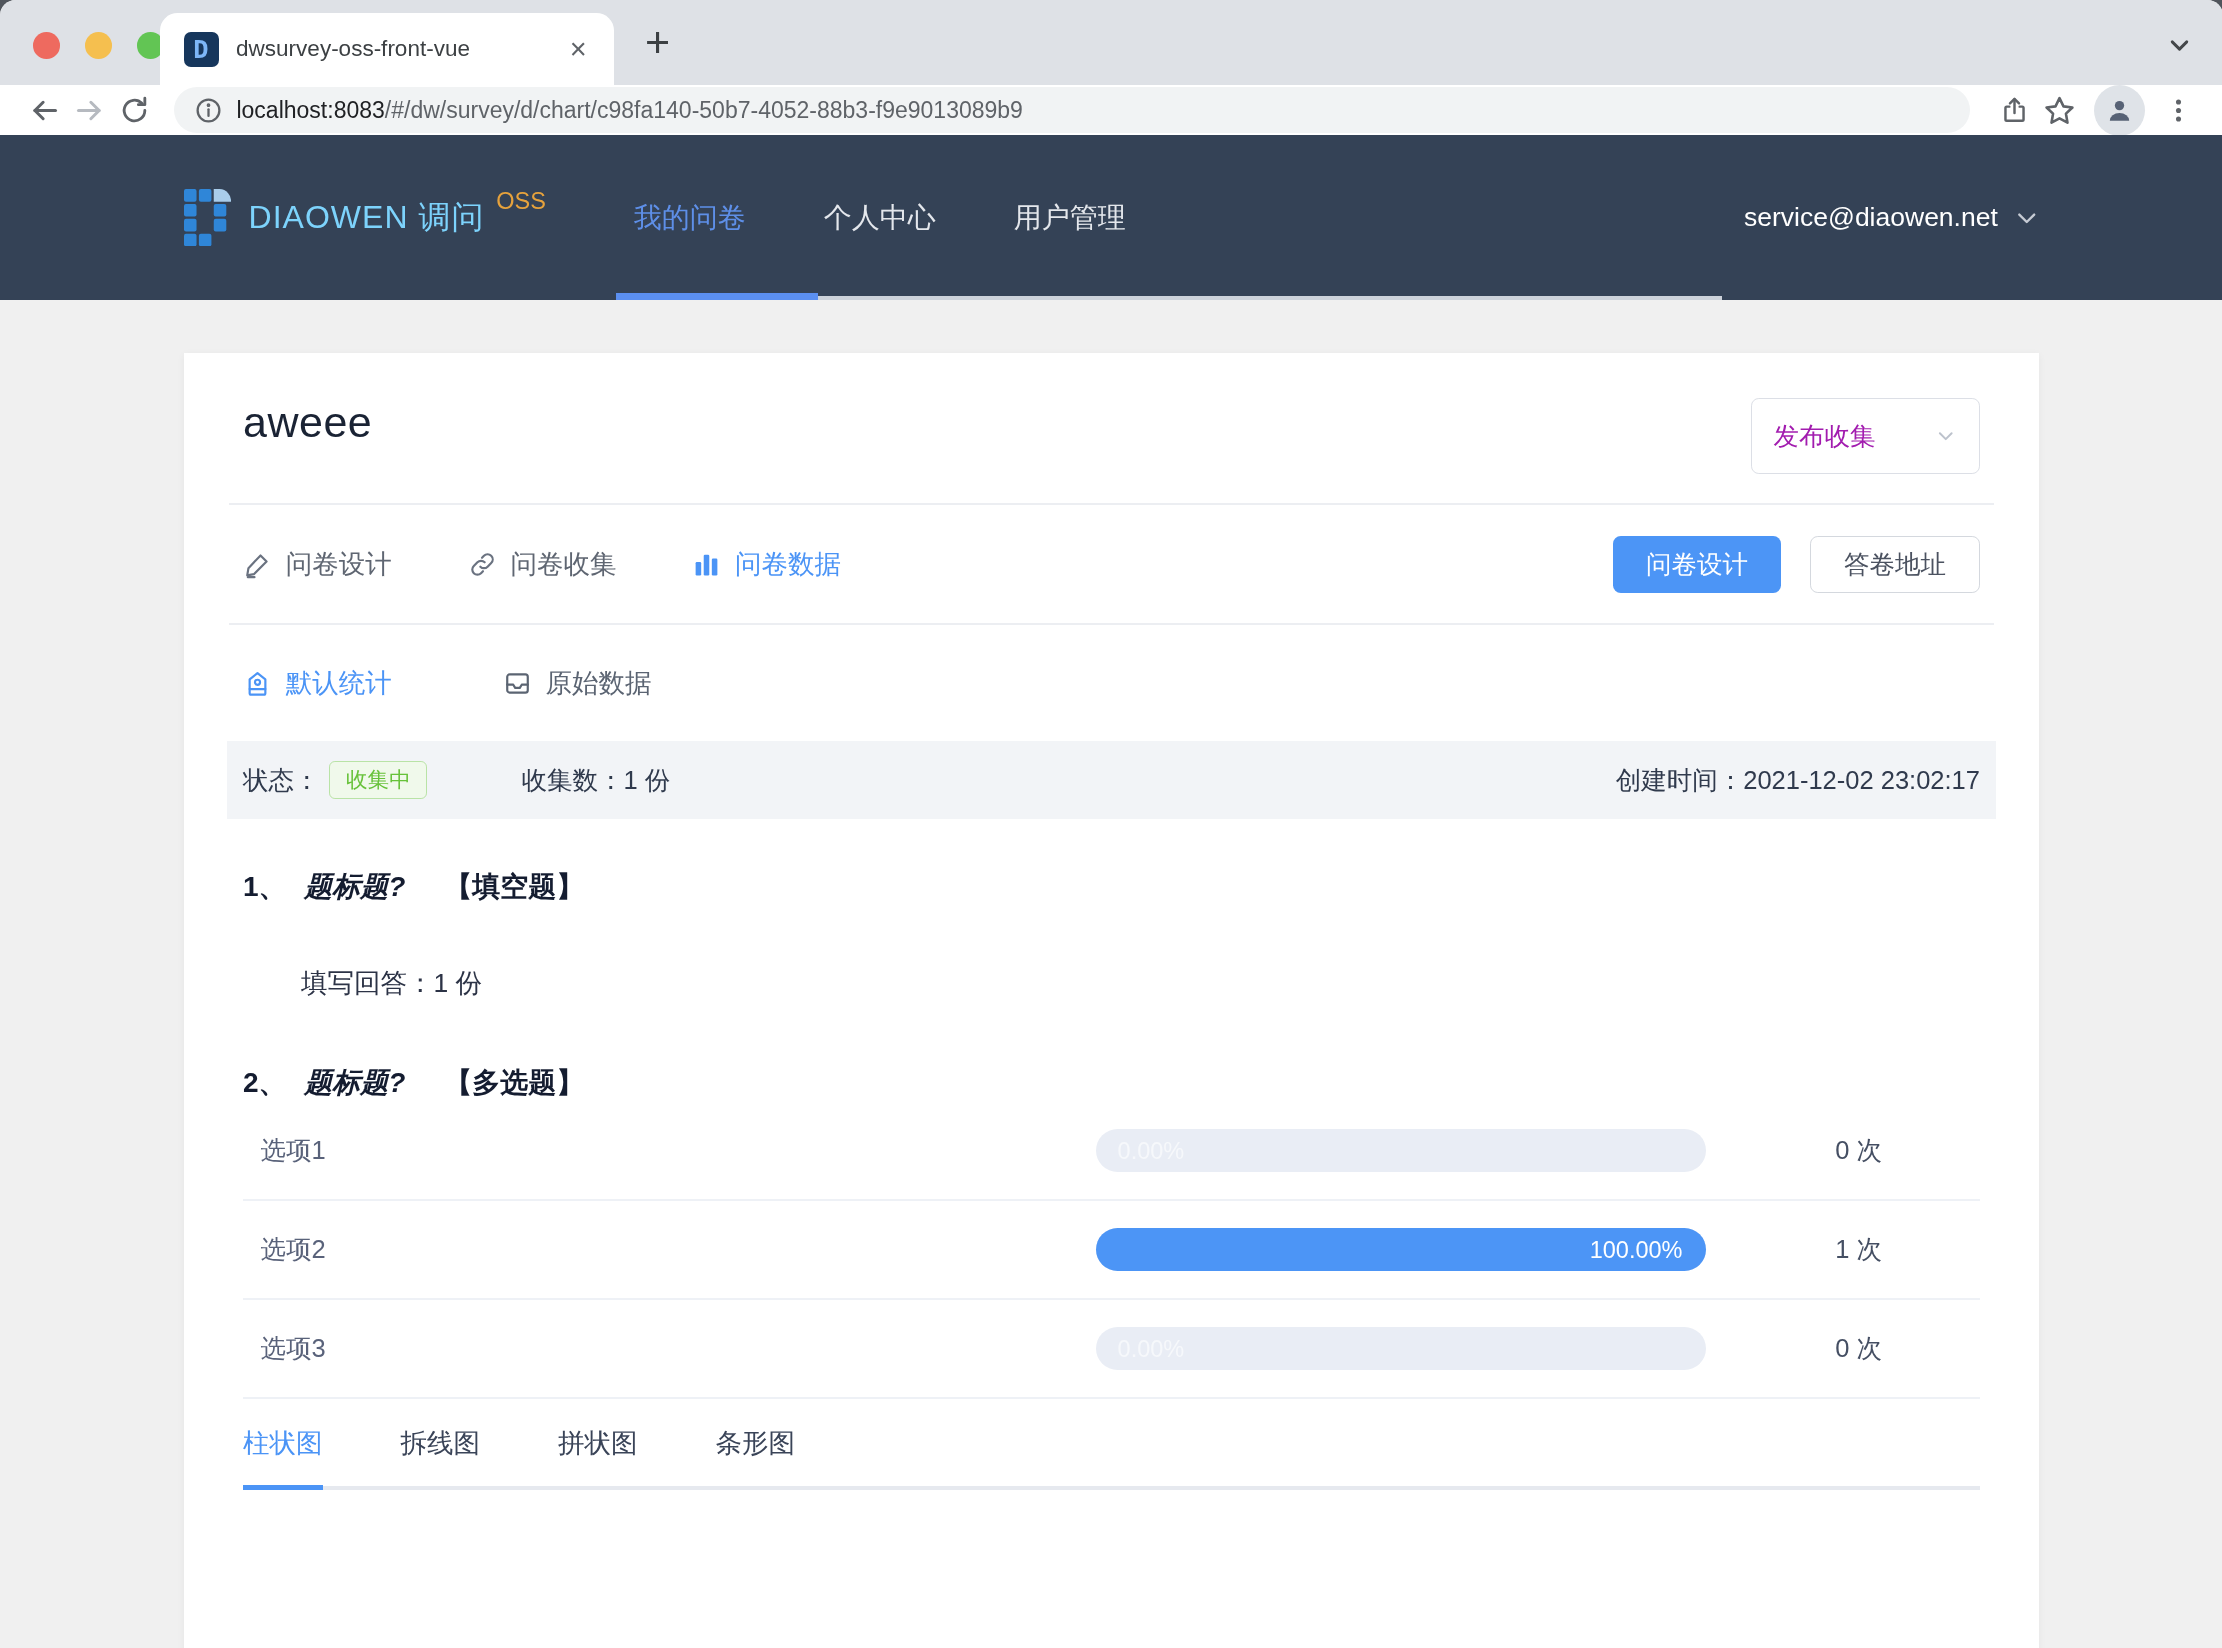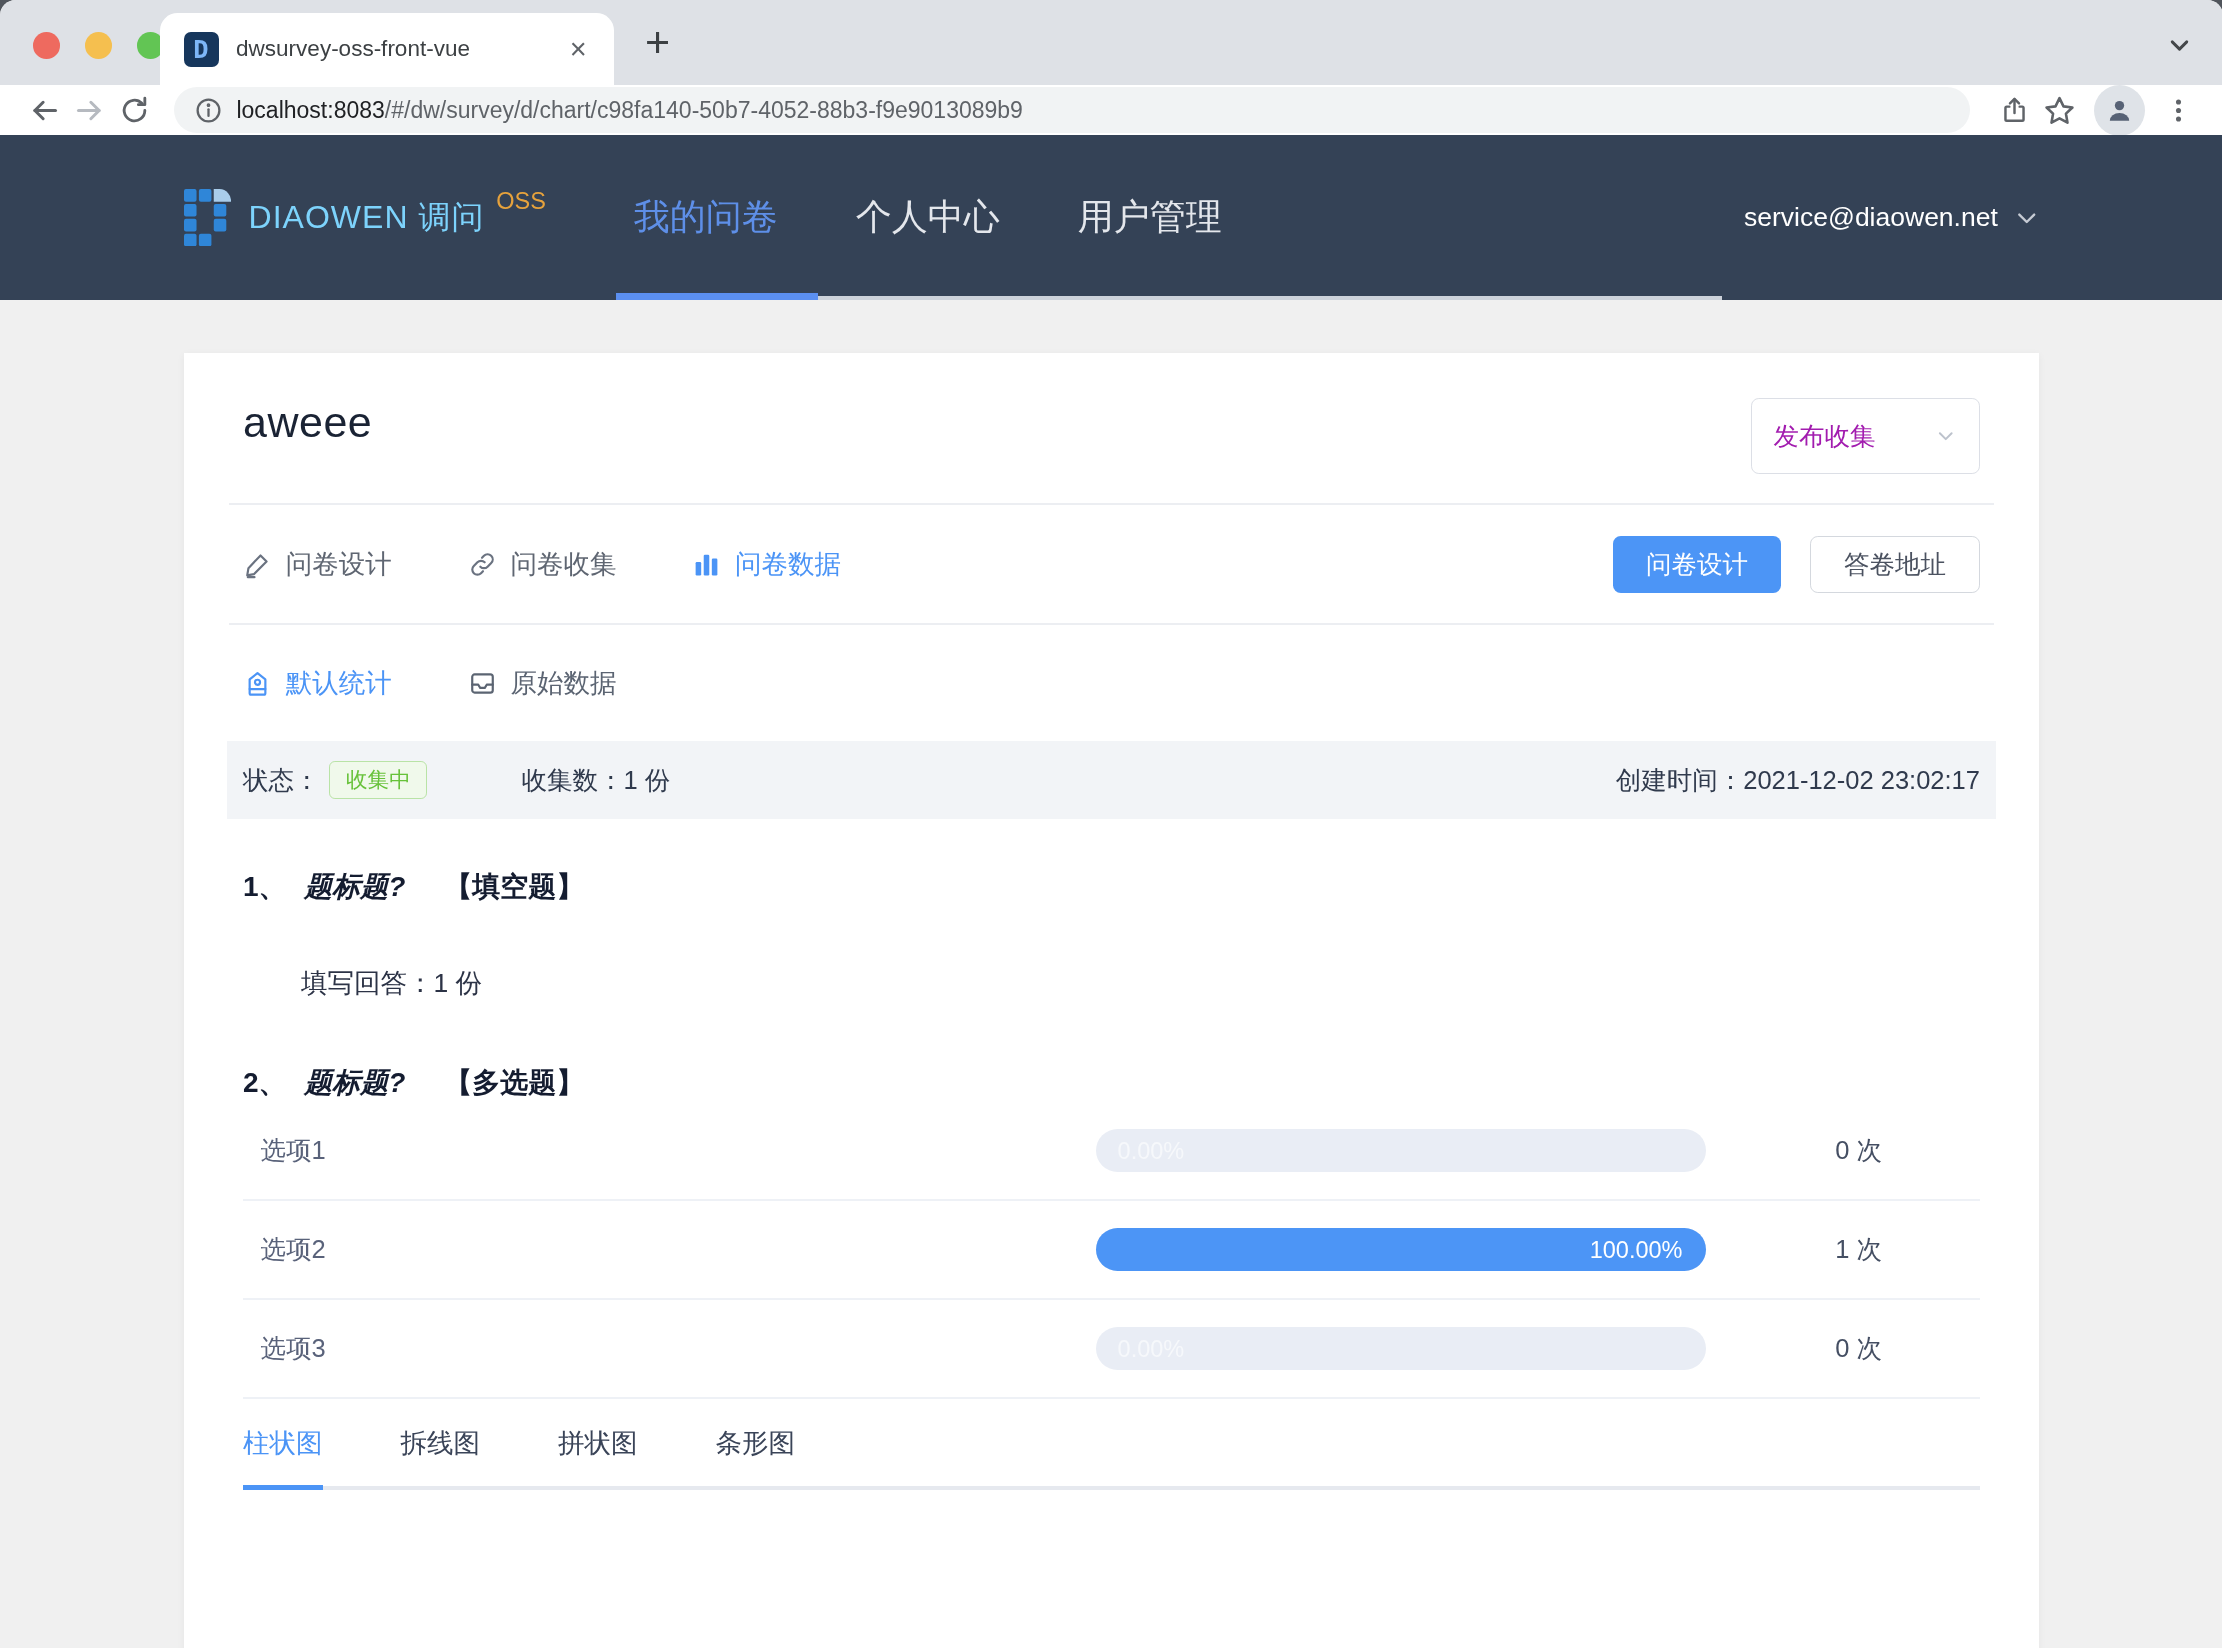--- a/index.html
+++ b/index.html
@@ -32,21 +32,21 @@
   .avatar-wrap { width:51px; height:51px; border-radius:50%; background:#dfe3e8; display:flex;
                  align-items:center; justify-content:center; margin:0 11.8px; flex:0 0 auto; }
 
   
   .navbar { position:relative; height:165px; background:#344256; display:flex; align-items:center;
             padding:0 184px; }
   .brand { display:flex; align-items:center; }
   .brand-text { margin-left:17.6px; font-size:32px; color:#7dd3fc; letter-spacing:1px; white-space:nowrap; }
   .brand-oss { color:#e6a23c; font-size:23.5px; margin-left:11.8px; position:relative; top:-15.7px; }
   .nav-menu { display:flex; height:100%; margin-left:49px; }
-  .nav-item { display:flex; align-items:center; padding:4px 39px; font-size:36px; color:#e4e7ec; cursor:pointer; }
+  .nav-item { display:flex; align-items:center; padding:4px 39px; font-size:28px; color:#e4e7ec; cursor:pointer; }
   .nav-item.active { color:#5e8fe8; }
   .menu-strip { position:absolute; bottom:0; left:616px; width:1106px; height:3.9px; background:#ccd2da; }
   .menu-active-bar { position:absolute; bottom:0; left:616px; width:202px; height:6.9px; background:#5b8ff0; }
   .nav-user { margin-left:auto; display:flex; align-items:center; gap:15.7px; color:#ffffff; font-size:26.5px; }
 
   
   .card { position:absolute; left:184px; right:184px; top:353px; bottom:-29px; background:#fff;
           box-shadow:0 2px 7.8px rgba(0,0,0,0.05); padding:0 59px; }
   .card-header { display:flex; align-items:flex-start; justify-content:space-between; padding:45px 0 29px; }
   .survey-title { font-size:43px; font-weight:500; color:#1a2334; letter-spacing:0.5px; }
@@ -57,21 +57,21 @@
 
   .tabs-row { height:118px; display:flex; align-items:center; }
   .view-tab { display:flex; align-items:center; gap:13.7px; font-size:26.5px; color:#5f6672; margin-right:76px; cursor:pointer; }
   .view-tab.active { color:#4b94f6; }
   .actions { margin-left:auto; display:flex; gap:29px; }
   .btn { height:57px; border-radius:7.8px; font-size:25.5px; display:flex; align-items:center;
          justify-content:center; padding:0 33px; cursor:pointer; }
   .btn.primary { background:#4c95f6; color:#fff; }
   .btn.plain { background:#fff; color:#4b5260; border:1px solid #d4d8de; }
 
-  .subtabs-row { height:116px; display:flex; align-items:center; }
+  .subtabs-row { height:116px; display:flex; align-items:center;gap:35px; }
   .subtab { display:flex; align-items:center; gap:13.7px; font-size:26.5px; color:#5b6472; margin-right:76px; cursor:pointer; }
   .subtab.active { color:#4b94f6; }
 
   .status-bar { height:78px; background:#f2f4f7; margin:0 -15.7px; padding:0 15.7px;
                 display:flex; align-items:center; font-size:25.5px; color:#303a4d; }
   .badge { margin-left:9.8px; padding:6.9px 15.7px; border-radius:5.9px; background:#f0f9eb;
            border:1px solid #b9e3a6; color:#67c23a; font-size:21.6px; line-height:1; }
   .count-label { margin-left:94px; }
   .created { margin-left:auto; }
 

